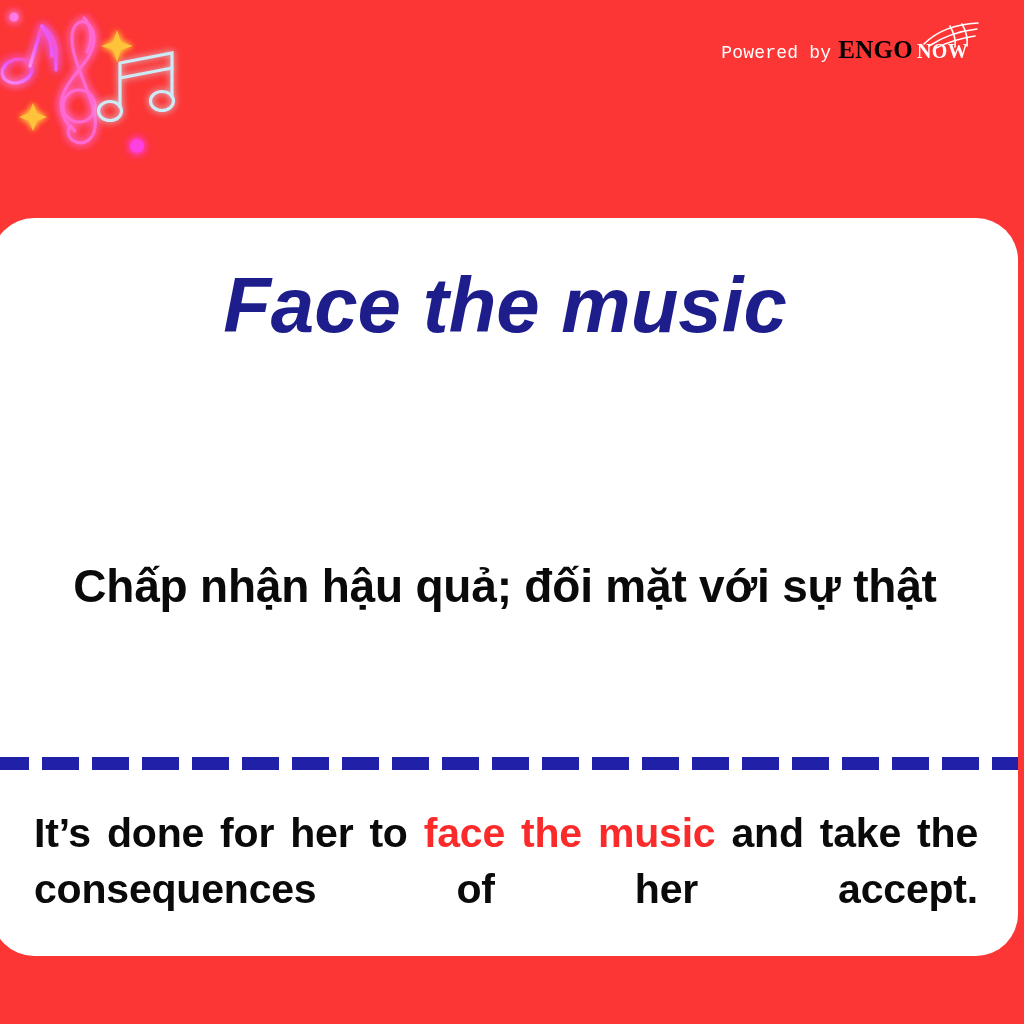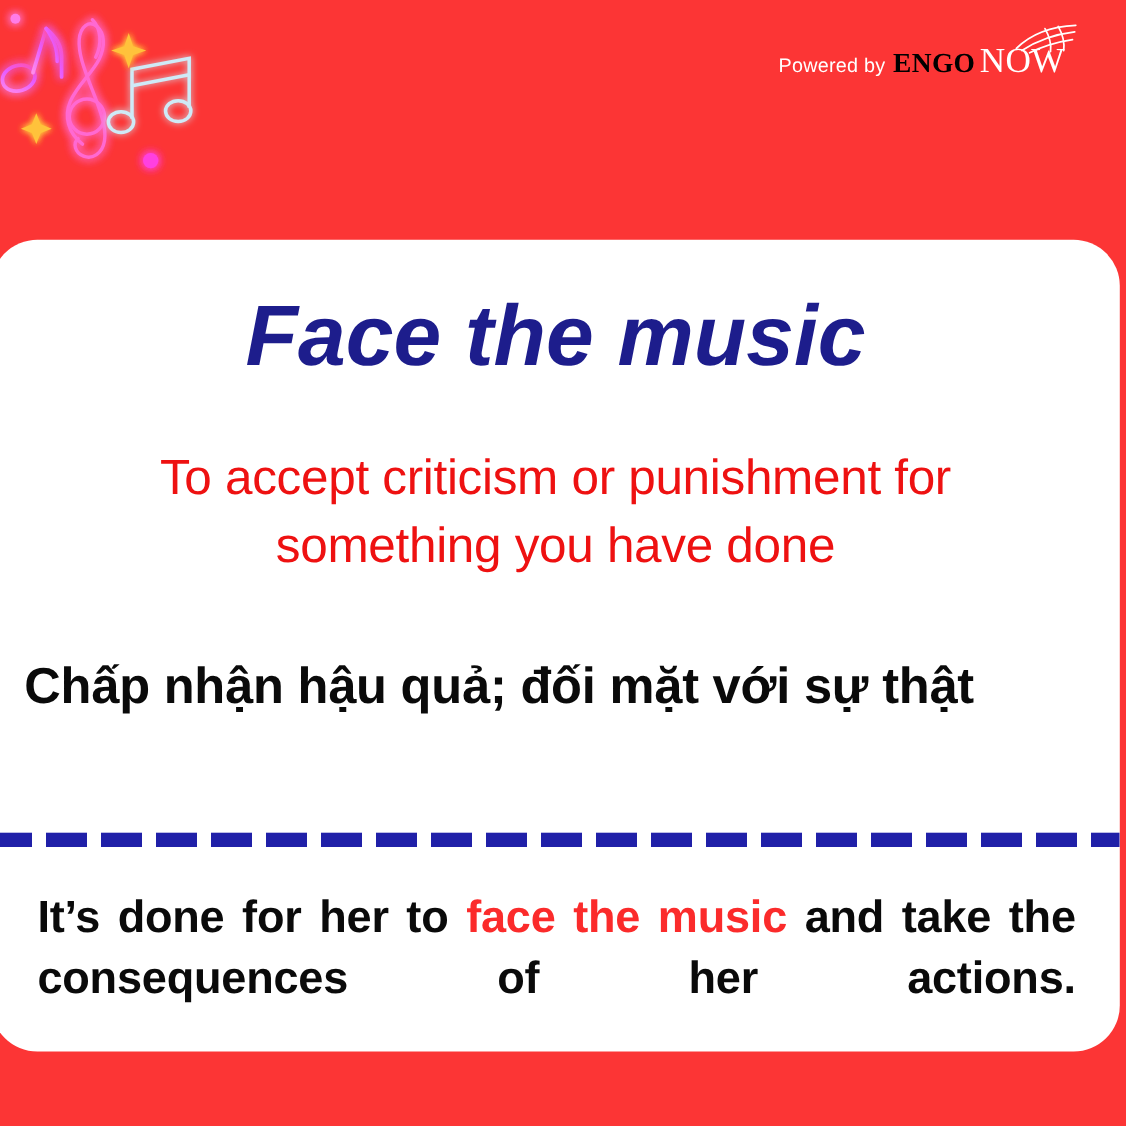--- a/index.html
+++ b/index.html
@@ -74,36 +74,36 @@
     display: flex;
     align-items: baseline;
     justify-content: flex-end;
     gap: 7px;
     margin-top: 8px;
     position: relative;
     white-space: nowrap;
   }
   #powered-by-label {
     color: #ffffff;
-    font-family: Liberation Sans, sans-serif;
+    font-family: Liberation Mono, monospace;
     font-size: 18px;
     letter-spacing: 0.2px;
   }
   #engo-word {
     color: #000000;
     font-family: "Liberation Serif", serif;
     font-weight: bold;
     font-size: 25px;
     letter-spacing: 0.3px;
   }
   #now-word {
     color: #ffffff;
     font-family: "Liberation Serif", serif;
-    font-weight: normal;
-    font-size: 32px;
+    font-weight: bold;
+    font-size: 20px;
     letter-spacing: 0.3px;
     margin-left: -3px;
   }
   #engonow-flourish {
     position: absolute;
     right: -14px;
     top: -16px;
     width: 62px;
     height: 30px;
   }
@@ -154,22 +154,22 @@
     font-weight: normal;
     font-size: 45px;
     line-height: 1.38;
     letter-spacing: -0.3px;
   }
 
   #idiom-translation {
     position: absolute;
     left: 30px;
     right: 30px;
-    top: 377px;
-    text-align: left;
+    top: 340px;
+    text-align: center;
     color: #0A0A0A;
     font-family: "Liberation Sans", sans-serif;
     font-weight: bold;
     font-size: 46px;
     line-height: 1.25;
     letter-spacing: -0.2px;
   }
 
   
   #divider {
@@ -314,25 +314,24 @@
           <path d="M42 4 C46 11, 48 18, 47 26"></path>
         </g>
       </svg>
     </div>
   </div>
 
   <div id="card">
 
     <div id="card-upper">
       <div id="idiom-title">Face the music</div>
-      <div id="idiom-definition">To accept criticism or punishment for something you have done</div>
       <div id="idiom-translation">Chấp nhận hậu quả; đối mặt với sự thật</div>
     </div>
 
     <div id="divider">
       <div id="divider-track"></div>
     </div>
 
-    <div id="example-sentence"><span>It’s done for her to </span><span class="hl">face the music</span><span> and take the consequences of her actions.</span><span class="just-filler"></span></div>
+    <div id="example-sentence"><span>It’s done for her to </span><span class="hl">face the music</span><span> and take the consequences of her accept.</span><span class="just-filler"></span></div>
 
   </div>
 
 </div>
 
 </body></html>

